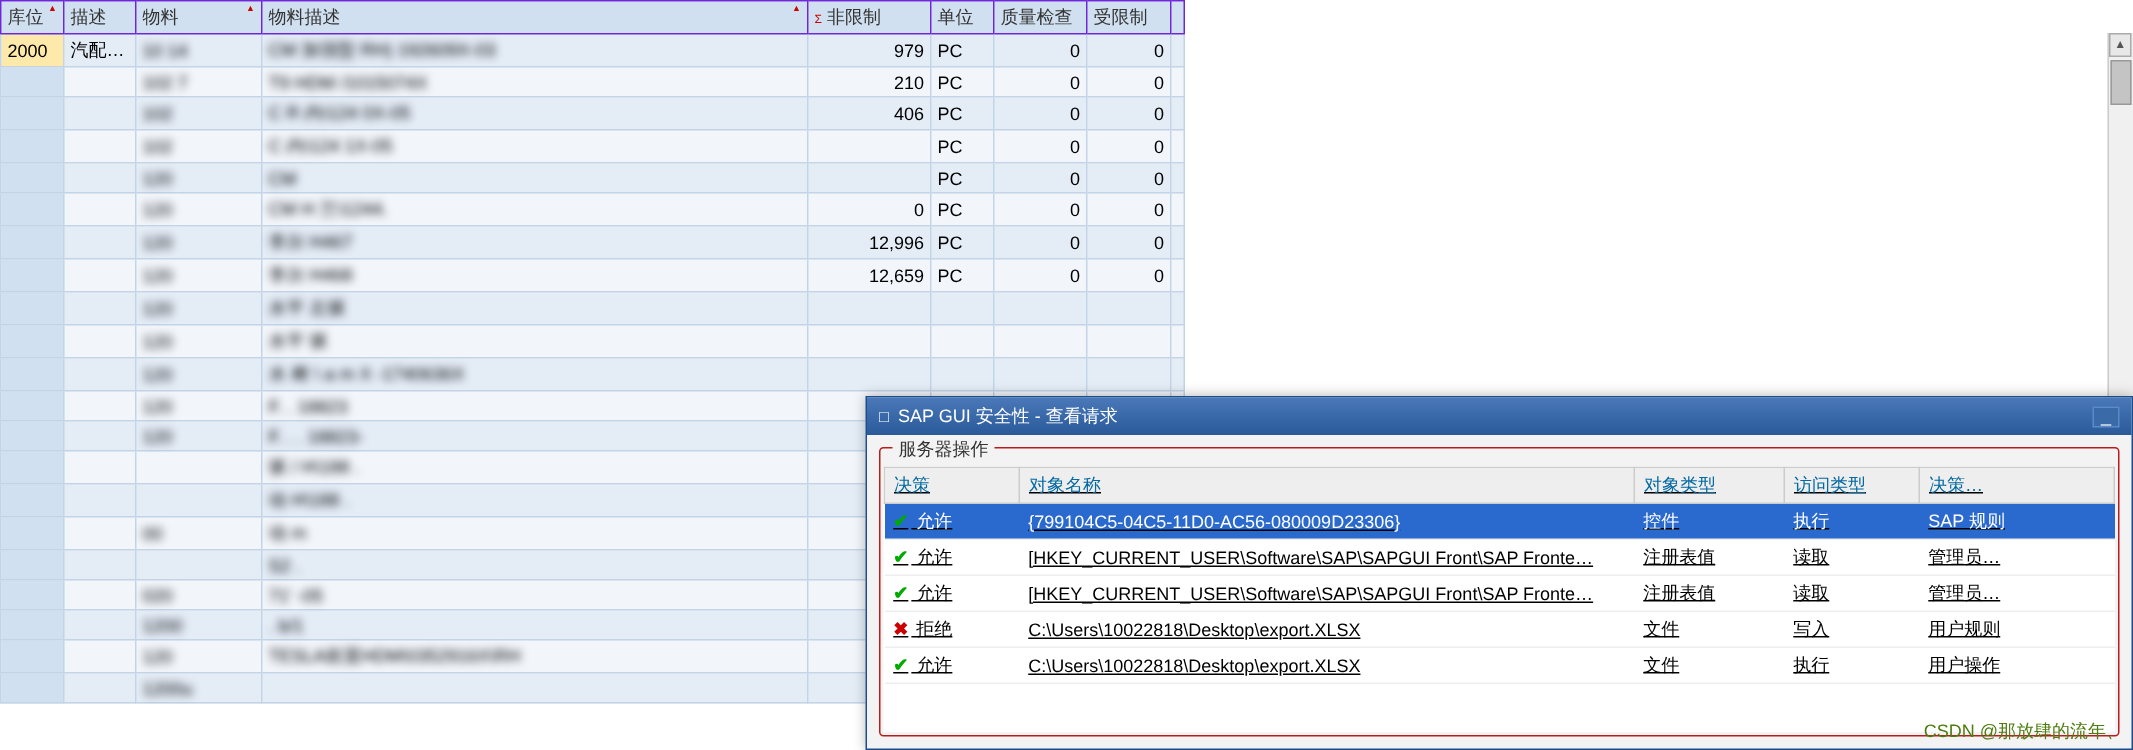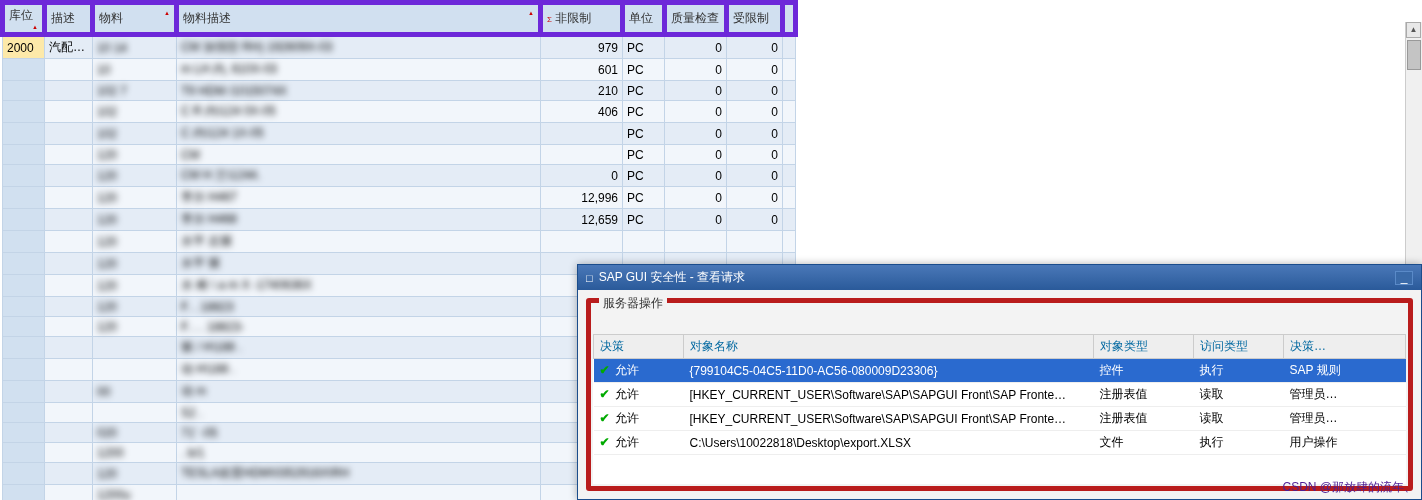--- a/index.html
+++ b/index.html
@@ -1,20 +1,20 @@
 <!DOCTYPE html>
 <html><head>
 <meta charset="utf-8">
 <style>
 * { box-sizing: border-box; margin: 0; padding: 0; }
 body { font-family: "Microsoft YaHei", Arial, sans-serif; font-size: 12px; background: #fff; width: 1422px; height: 500px; overflow: hidden; position: relative; }
 
 
 .main-table { position: absolute; top: 0; left: 0; right: 0; border-collapse: collapse; }
-.main-table th { background: #d1e0f0; border: 5px solid #6d28d9; padding: 2px 4px; text-align: left; font-weight: normal; color: #333; height: 20px; white-space: nowrap; }
+.main-table th { background: #d1e0f0; border: 1px solid #6d28d9; padding: 2px 4px; text-align: left; font-weight: normal; color: #333; height: 20px; white-space: nowrap; }
 .main-table th .sort-asc { color: #c00; font-size: 6px; vertical-align: top; float: right; }
 .main-table td { border: 1px solid #c3d4e7; padding: 2px 4px; height: 20px; white-space: nowrap; }
 .main-table tr:nth-child(even) td { background: #f2f6fb; }
 .main-table tr:nth-child(odd) td { background: #e4ecf6; }
 .main-table tr td:first-child { background: #d1e0f0; }
 .main-table tr.sel td:first-child { background: #fde9a9; }
 .main-table .num { text-align: right; }
 .main-table .blur { filter: blur(3px); }
 
 .col-loc { width: 42px; }
@@ -31,32 +31,32 @@
 .scrollbar .btn-up, .scrollbar .btn-down { width: 15px; height: 16px; background: #e8e8e8; border: 1px solid #aaa; text-align: center; line-height: 14px; font-size: 8px; color: #555; cursor: pointer; }
 .scrollbar .btn-down { position: absolute; bottom: 0; }
 .scrollbar .thumb { position: absolute; top: 18px; left: 1px; width: 14px; height: 30px; background: #c4c4c4; border: 1px solid #999; }
 
 
 .dialog { position: absolute; left: 577px; top: 264px; right: 0; bottom: 0; background: #f3f3f3; border: 1px solid #1b4d8c; box-shadow: 0 0 8px rgba(0,0,0,.3); display: flex; flex-direction: column; }
 .dialog-title { background: linear-gradient(#4a78b8, #2a5a9a); color: #fff; padding: 4px 8px; font-size: 12px; display: flex; align-items: center; }
 .dialog-title .ticon { margin-right: 6px; font-size: 11px; }
 .dialog-title .minbtn { margin-left: auto; width: 18px; height: 14px; background: #3a6aa8; border: 1px solid #5a8ac8; text-align: center; line-height: 10px; cursor: pointer; }
 
-.group { margin: 8px; border: 5px solid #b91c1c; border-radius: 3px; padding-top: 31px; position: relative; flex: 1; display: flex; flex-direction: column; background: #f3f3f3; }
+.group { margin: 8px; border: 1px solid #b91c1c; border-radius: 3px; padding-top: 12px; position: relative; flex: 1; display: flex; flex-direction: column; background: #f3f3f3; text-decoration: underline; }
 .group-title { position: absolute; top: -8px; left: 8px; background: #f3f3f3; padding: 0 4px; color: #333; }
 
 .inner-table { width: 100%; border-collapse: collapse; background: #fff; }
 .inner-table th { background: #eee; border: 1px solid #ccc; padding: 3px 6px; text-align: left; font-weight: normal; color: #0369a1; height: 18px; }
 .inner-table td { border-bottom: 1px solid #eee; padding: 3px 6px; height: 18px; white-space: nowrap; }
 .inner-table tr.selected td { background: #2a6acf; color: #fff; }
 .inner-table .chk { color: #0a0; font-weight: bold; margin-right: 2px; }
 .inner-table .cross { color: #c00; font-weight: bold; margin-right: 2px; }
 .inner-white { background: #fff; flex: 1; margin: 0 2px 2px 2px; overflow: auto; }
 
-.watermark { position: absolute; right: 6px; bottom: 4px; color: #4c1d95; font-size: 12px; }
+.watermark { position: absolute; right: 6px; bottom: 4px; color: #4d7c0f; font-size: 12px; }
 </style>
 </head>
 <body>
 
 <table class="main-table">
   <thead>
     <tr>
       <th class="col-loc"><span>库位</span><span class="sort-asc">▲</span></th>
       <th class="col-des">描述</th>
       <th class="col-mat"><span>物料</span><span class="sort-asc">▲</span></th>
@@ -68,31 +68,20 @@
       <th></th>
     </tr>
   </thead>
   <tbody id="main-tbody">
       <tr class="sel">
         <td>2000</td>
         <td>汽配…</td>
         <td><span class="blur">10      14</span></td>
         <td><span class="blur">CM    加强型 RH)      192609X-03</span></td>
         <td class="num">979</td>
-        <td>PC</td>
-        <td class="num">0</td>
-        <td class="num">0</td>
-        <td></td>
-      </tr>
-      <tr>
-        <td></td>
-        <td></td>
-        <td><span class="blur">10</span></td>
-        <td><span class="blur">  m   LH    内,    610X-03</span></td>
-        <td class="num">601</td>
         <td>PC</td>
         <td class="num">0</td>
         <td class="num">0</td>
         <td></td>
       </tr>
       <tr>
         <td></td>
         <td></td>
         <td><span class="blur">102     7</span></td>
         <td><span class="blur">T9          HDM    /1015074X</span></td>
@@ -355,20 +344,27 @@
               <td>管理员…</td>
             </tr>
             <tr>
               <td><span class="chk">✔</span> 允许</td>
               <td>[HKEY_CURRENT_USER\Software\SAP\SAPGUI Front\SAP Fronte…</td>
               <td>注册表值</td>
               <td>读取</td>
               <td>管理员…</td>
             </tr>
             <tr>
+              <td><span class="cross">✖</span> 拒绝</td>
+              <td>C:\Users\10022818\Desktop\export.XLSX</td>
+              <td>文件</td>
+              <td>写入</td>
+              <td>用户规则</td>
+            </tr>
+            <tr>
               <td><span class="chk">✔</span> 允许</td>
               <td>C:\Users\10022818\Desktop\export.XLSX</td>
               <td>文件</td>
               <td>执行</td>
               <td>用户操作</td>
             </tr>
           </tbody>
       </table>
     </div>
   </div>

